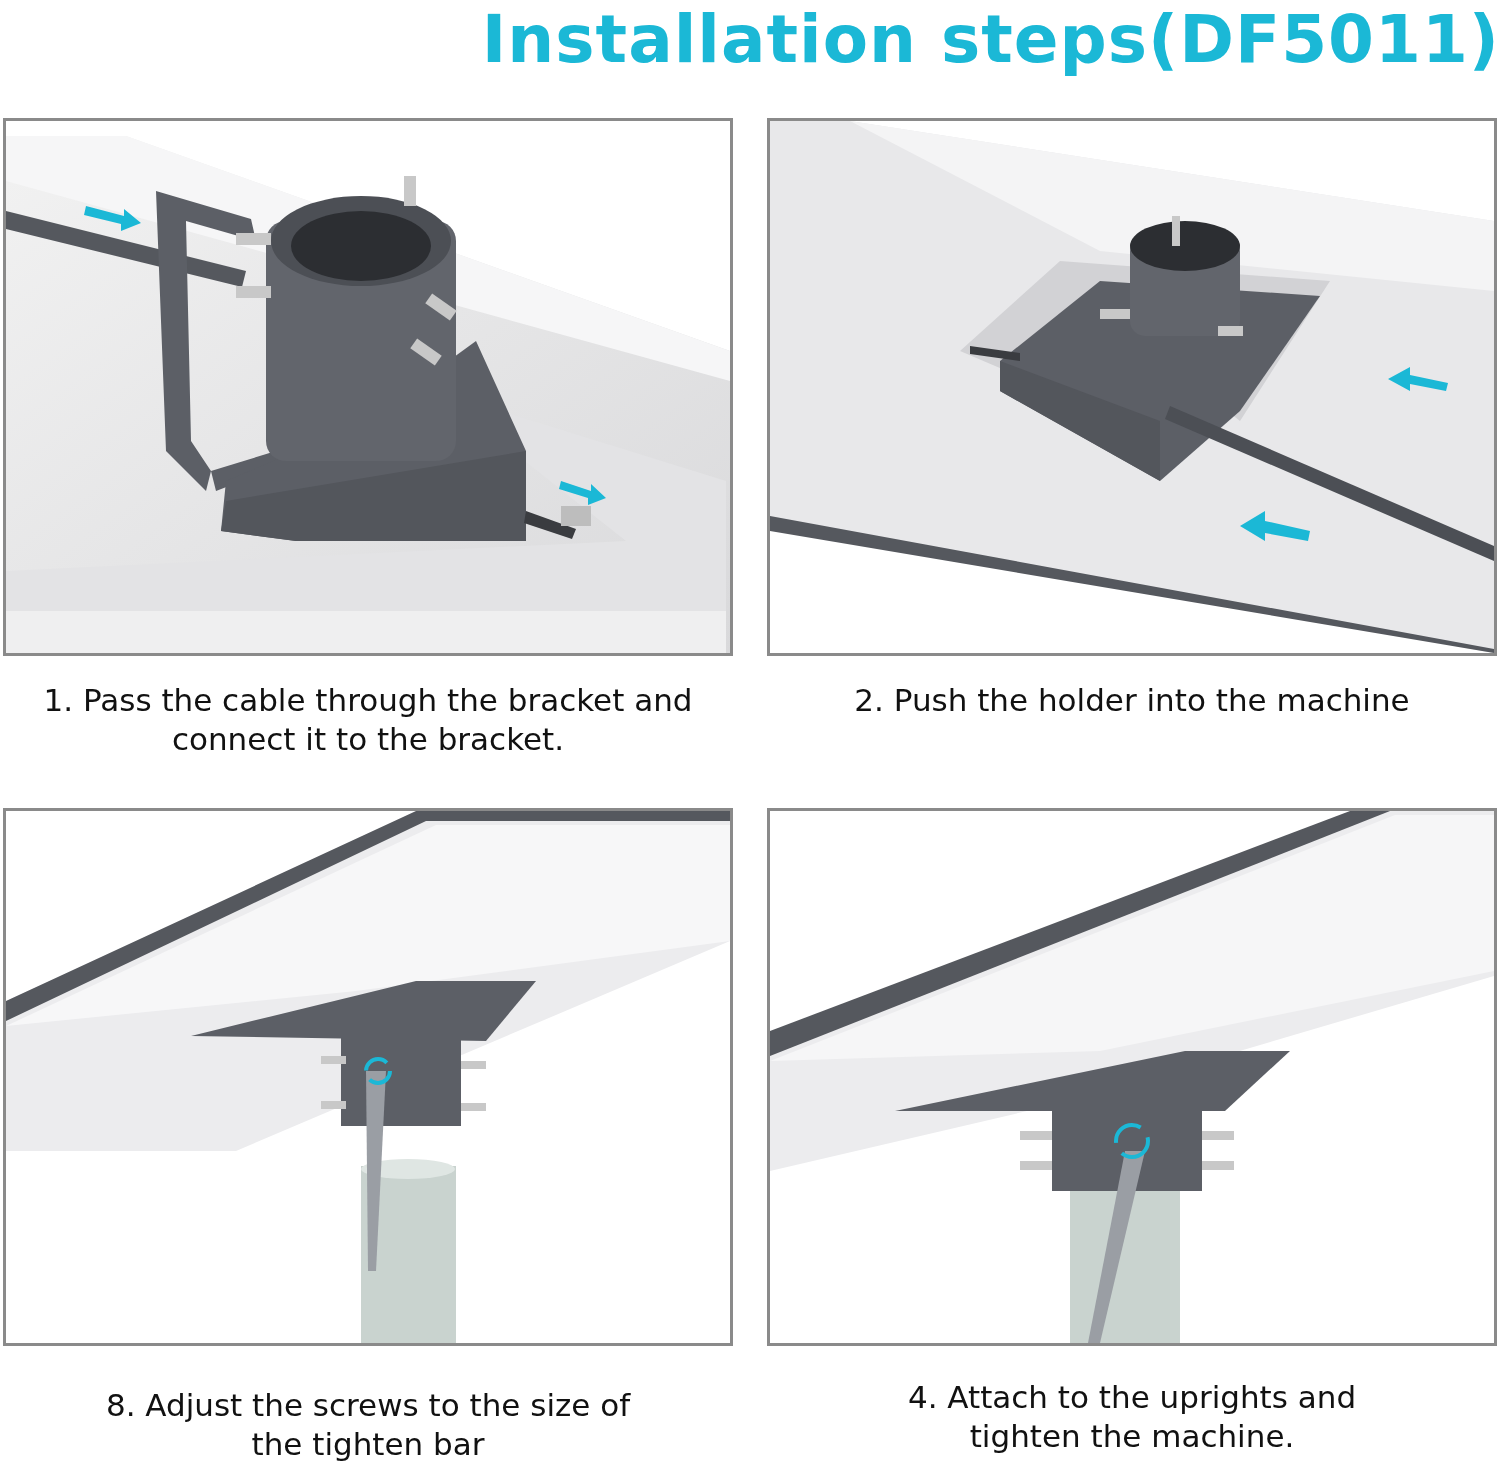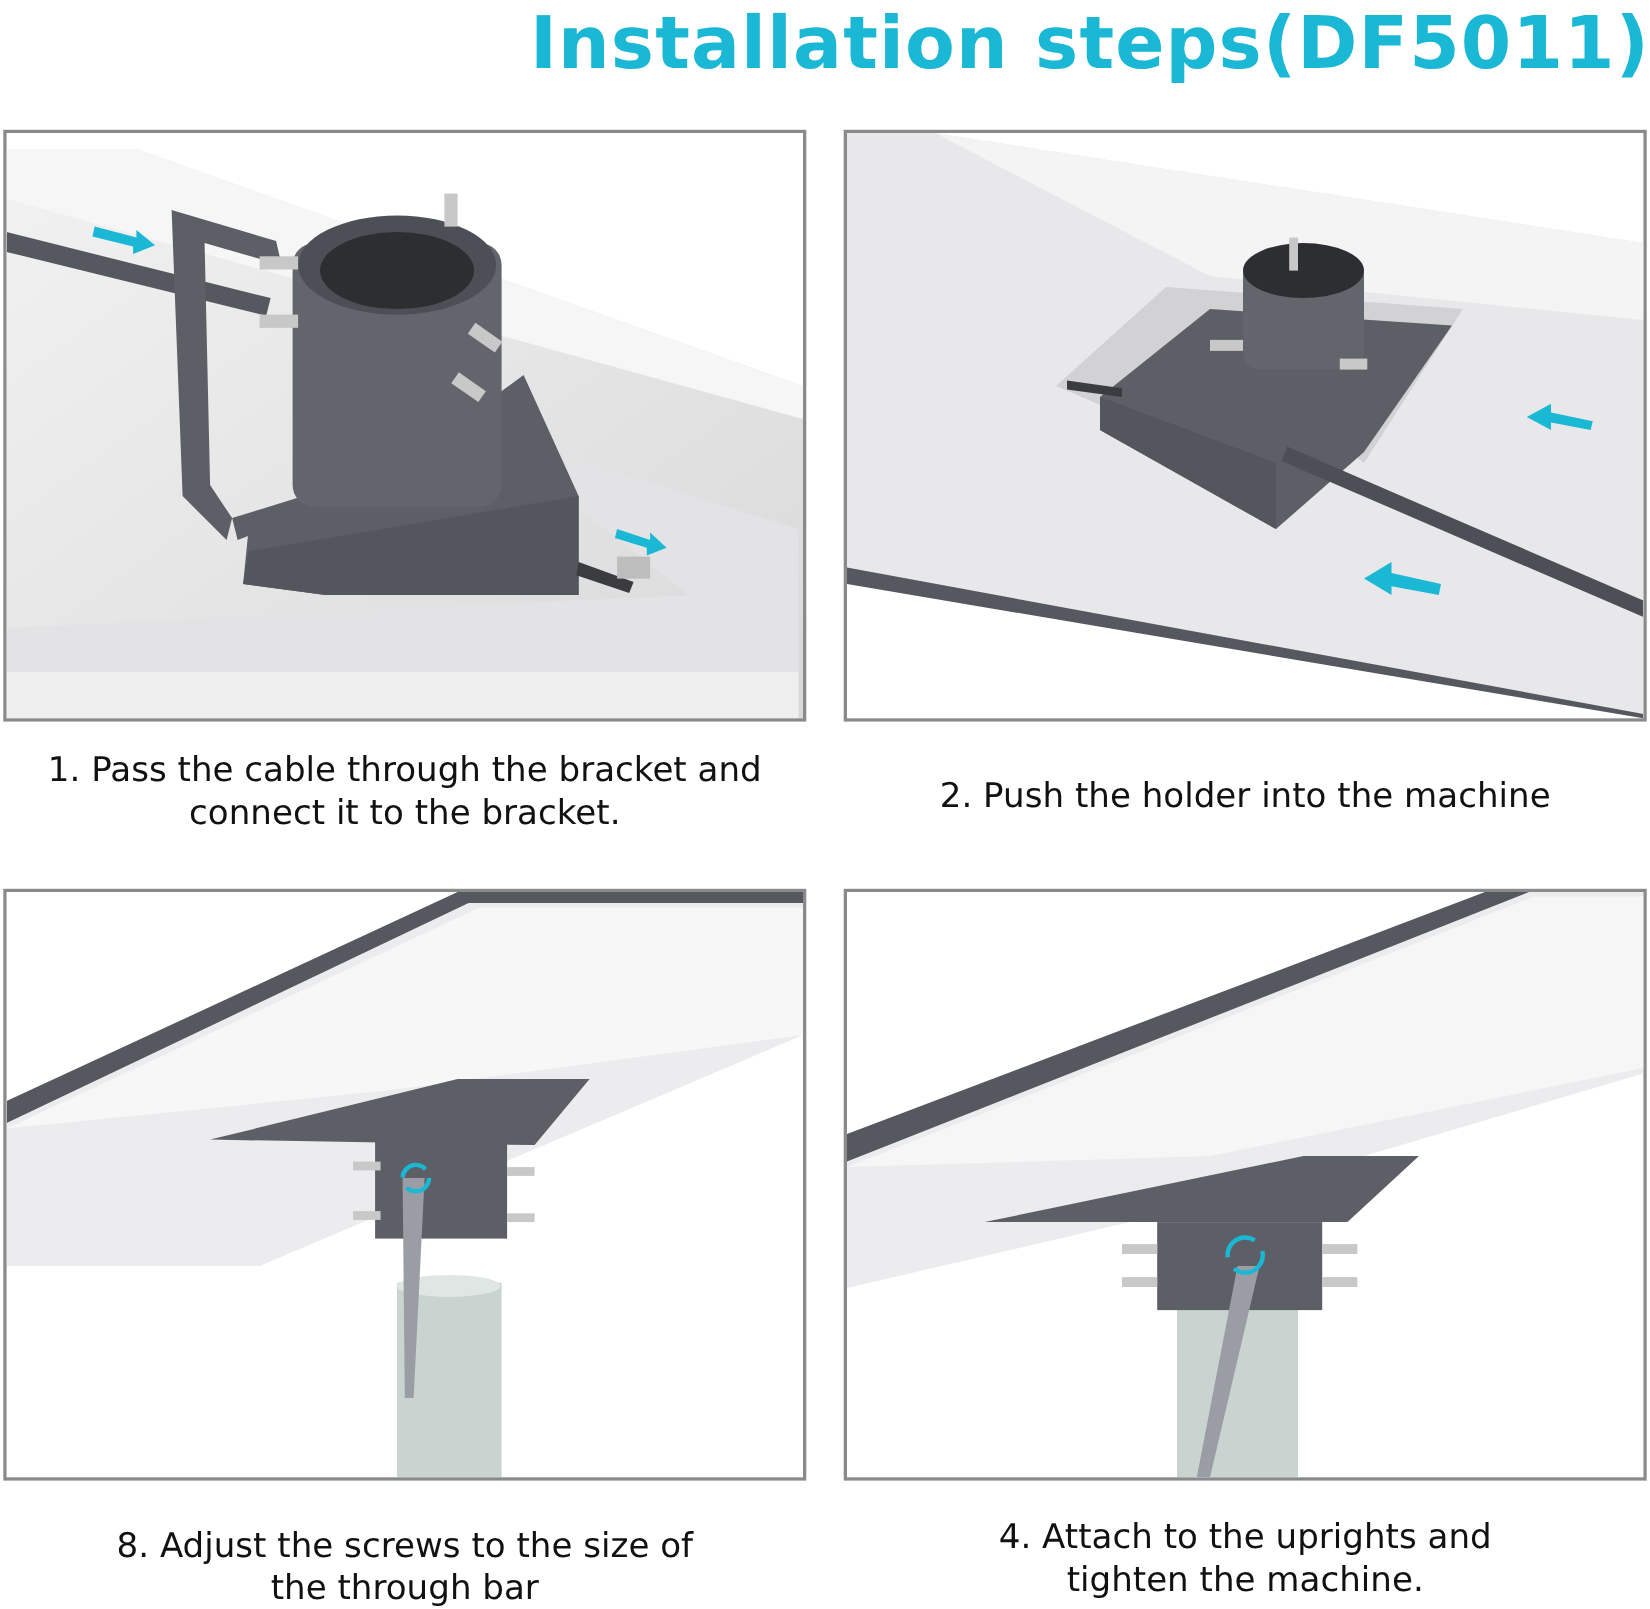--- a/index.html
+++ b/index.html
@@ -88,21 +88,21 @@
     <polygon points="200,225 250,232 250,240 200,233" fill="#3a3c40"></polygon>
 
     <g fill="#1BB8D6">
       <polygon points="678,262 640,254 640,246 618,258 640,270 640,263 676,270"></polygon>
     </g>
     <g fill="#1BB8D6">
       <polygon points="540,410 495,400 495,390 470,405 495,420 495,412 538,420"></polygon>
     </g>
   </svg>
 </div>
-<div class="caption" style="left:767px; top:681px; width:730px;margin-top:24px;">
+<div class="caption" style="left:767px; top:681px; width:730px;">
   <div>2. Push the holder into the machine</div>
 </div>
 
 <div class="panel" style="left:3px; top:808px; width:730px; height:538px;">
   <svg viewBox="0 0 724 532">
     <rect width="724" height="532" fill="#ffffff"></rect>
     <polygon points="0,190 420,0 724,0 724,130 230,340 0,340" fill="#ececee"></polygon>
     <polygon points="0,190 410,0 724,0 724,10 420,10 0,210" fill="#55585e"></polygon>
     <polygon points="0,215 430,14 724,14 724,130 350,180" fill="#f7f7f8"></polygon>
 
@@ -117,21 +117,21 @@
     <rect x="455" y="292" width="25" height="8" fill="#c8c8c8"></rect>
 
     <polygon points="360,260 380,260 370,460 362,460" fill="#9a9ea4"></polygon>
     <g>
       <circle cx="372" cy="260" r="12" fill="none" stroke="#1BB8D6" stroke-width="4" stroke-dasharray="28 10"></circle>
     </g>
   </svg>
 </div>
 <div class="caption" style="left:3px; top:1386px; width:730px;">
   <div>8. Adjust the screws to the size of</div>
-  <div>the through bar</div>
+  <div>the tighten bar</div>
 </div>
 
 <div class="panel" style="left:767px; top:808px; width:730px; height:538px;">
   <svg viewBox="0 0 724 532">
     <rect width="724" height="532" fill="#ffffff"></rect>
     <polygon points="0,230 600,0 724,0 724,165 300,290 0,360" fill="#ececee"></polygon>
     <polygon points="0,220 580,0 620,0 0,245" fill="#55585e"></polygon>
     <polygon points="0,250 625,4 724,4 724,160 330,240" fill="#f6f6f7"></polygon>
 
     <rect x="300" y="375" width="110" height="157" fill="#c9d3cf"></rect>

